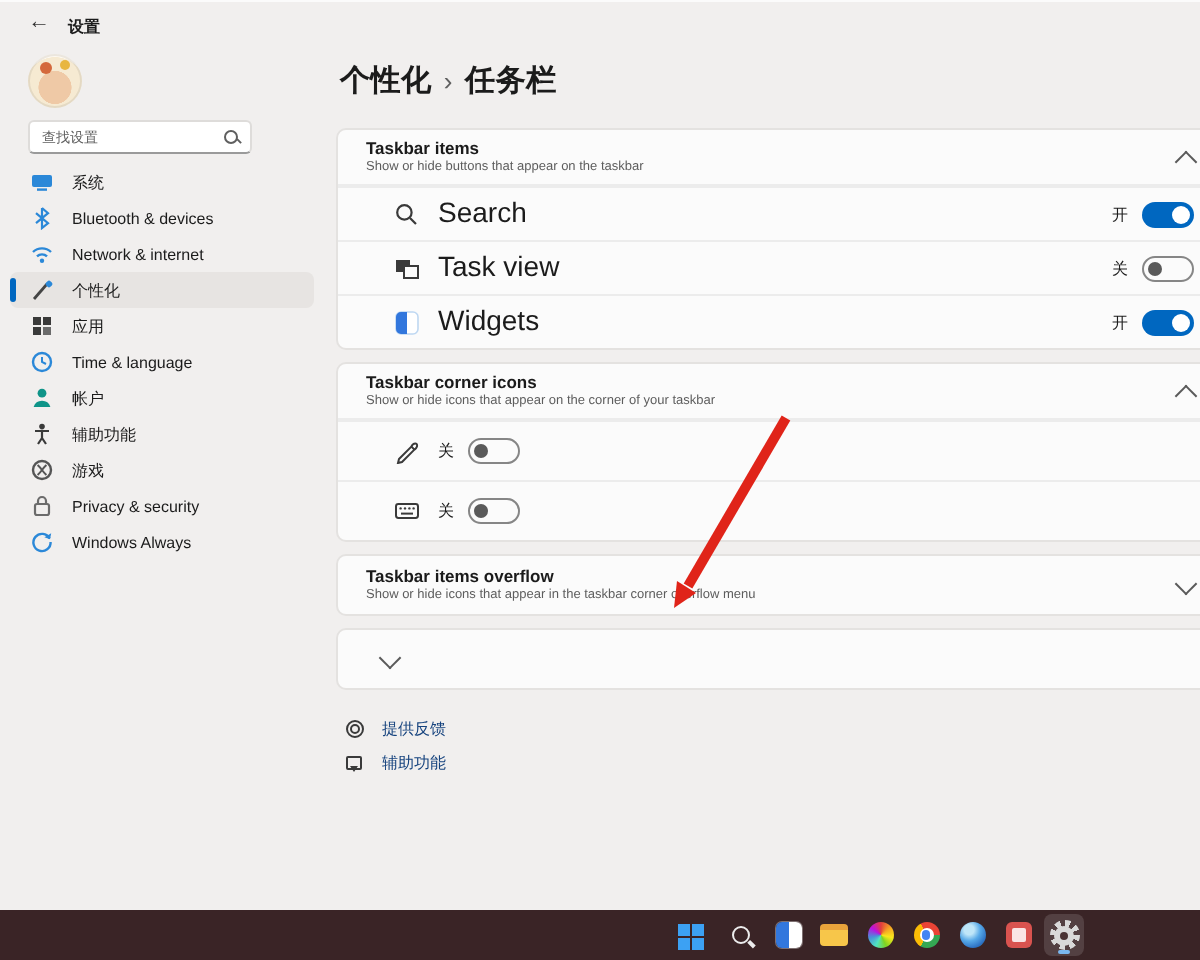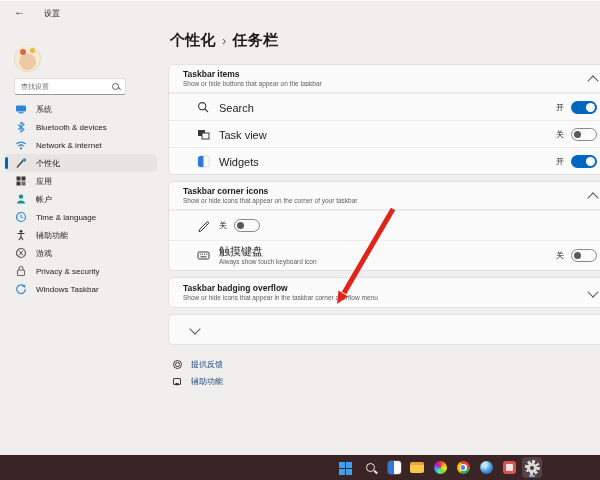--- a/index.html
+++ b/index.html
@@ -4,23 +4,23 @@
 <style>
   html,body{margin:0;padding:0}
   body{
     width:600px;height:480px;overflow:hidden;position:relative;
     background:#f1efee;font-family:"Liberation Sans","DejaVu Sans",sans-serif;
     color:#1b1b1b;-webkit-font-smoothing:antialiased;
   }
   
   .titlebar{position:absolute;left:0;top:0;width:100%;height:22px;border-top:1px solid #fbfbfb}
   .back-btn{position:absolute;left:14px;top:4px;font-size:11px;color:#333;cursor:default}
-  .win-title{position:absolute;left:44px;top:7px;font-size:8px;font-weight:400;color:#1b1b1b}
-  
-  .sidebar{position:absolute;left:0;top:40px;width:162px;bottom:25px}
+  .win-title{position:absolute;left:34px;top:7px;font-size:8px;font-weight:700;color:#1b1b1b}
+  
+  .sidebar{position:absolute;left:0;top:22px;width:162px;bottom:25px}
   .avatar{position:absolute;left:14px;top:5px;width:27px;height:27px;border-radius:50%;
     background:radial-gradient(circle at 50% 62%,#efc9a6 0 38%,#f6ead2 39% 70%,#fdf8ef 71%);
     box-shadow:inset 0 0 0 1px rgba(0,0,0,.07);}
   .avatar::before{content:"";position:absolute;left:6px;top:4px;width:6px;height:6px;border-radius:50%;background:#d4693c}
   .avatar::after{content:"";position:absolute;right:6px;top:3px;width:5px;height:5px;border-radius:50%;background:#e8b63f}
   .search-box{position:absolute;left:14px;top:38px;width:110px;height:15px;background:#fff;
     border:1px solid #dedcda;border-bottom:1px solid #9a9a9a;border-radius:3px;display:flex;align-items:center}
   .search-box .ph{flex:1;padding-left:6px;font-size:7px;color:#5f5f5f}
   .mag{position:relative;width:8px;height:8px;margin-right:5px;flex:0 0 auto}
   .mag::before{content:"";position:absolute;left:0;top:0;width:5px;height:5px;border:1px solid #5f5f5f;border-radius:50%}
@@ -38,21 +38,21 @@
   .card{background:#fbfbfb;border:1px solid #e4e2e0;border-radius:5px;margin-bottom:6px;overflow:hidden}
   .exp-head{display:flex;align-items:center;height:27px;padding:0 12px 0 14px;border-bottom:1px solid #ececec}
   .exp-head .tcol{flex:1;line-height:1.25}
   .t1{font-size:8.5px;font-weight:700;color:#1b1b1b}
   .t2{font-size:6.5px;color:#5d5d5d}
   .row{display:flex;align-items:center;height:26px;padding:0 12px 0 28px;border-top:1px solid #ececec}
   .row:first-of-type{border-top:none}
   .row.tall{height:29px}
   .ricon{width:13px;height:13px;margin-right:9px;flex:0 0 auto;display:flex;align-items:center;justify-content:center}
   .rtext{flex:1;line-height:1.3}
-  .rlabel{font-size:11px;color:#1b1b1b}
+  .rlabel{font-size:14px;color:#1b1b1b}
   .rsub{font-size:6.5px;color:#5d5d5d}
   .state{font-size:8px;color:#1b1b1b;margin-right:7px}
   .toggle{position:relative;width:26px;height:13px;border-radius:8px;flex:0 0 auto}
   .toggle.on{background:#0067c0}
   .toggle.on .knob{position:absolute;right:2px;top:2px;width:9px;height:9px;border-radius:50%;background:#fff}
   .toggle.off{border:1px solid #868686;width:24px;height:11px}
   .toggle.off .knob{position:absolute;left:2px;top:2px;width:7px;height:7px;border-radius:50%;background:#5a5a5a}
   .chev{width:7px;height:7px;border-right:1.3px solid #5a5a5a;border-bottom:1.3px solid #5a5a5a;flex:0 0 auto;margin-left:8px}
   .chev.up{transform:rotate(-135deg);margin-top:4px}
   .chev.down{transform:rotate(45deg);margin-top:-2px}
@@ -150,38 +150,38 @@
             <rect x="6.5" y="1.5" width="4" height="4" fill="#3a3a3a"></rect>
             <rect x="1.5" y="6.5" width="4" height="4" fill="#3a3a3a"></rect>
             <rect x="6.5" y="6.5" width="4" height="4" fill="#6b6b6b"></rect>
           </svg>
         </span>
       <span>应用</span>
     </div>
     <div class="nav-item">
       <span class="nicon">
           <svg width="12" height="12" viewBox="0 0 12 12">
+            <circle cx="6" cy="6" r="4.5" fill="none" stroke="#2b88d8" stroke-width="1.2"></circle>
+            <path d="M6 3.5 L6 6 L8 7" fill="none" stroke="#2b88d8" stroke-width="1"></path>
+          </svg>
+        </span>
+      <span>Time &amp; language</span>
+    </div>
+    <div class="nav-item">
+      <span class="nicon">
+          <svg width="12" height="12" viewBox="0 0 12 12">
             <circle cx="6" cy="3.6" r="2.2" fill="#0f9488"></circle>
             <path d="M1.8 10.5 A4.4 4.4 0 0 1 10.2 10.5 Z" fill="#0f9488"></path>
           </svg>
         </span>
       <span>帐户</span>
     </div>
     <div class="nav-item">
       <span class="nicon">
           <svg width="12" height="12" viewBox="0 0 12 12">
-            <circle cx="6" cy="6" r="4.5" fill="none" stroke="#2b88d8" stroke-width="1.2"></circle>
-            <path d="M6 3.5 L6 6 L8 7" fill="none" stroke="#2b88d8" stroke-width="1"></path>
-          </svg>
-        </span>
-      <span>Time &amp; language</span>
-    </div>
-    <div class="nav-item">
-      <span class="nicon">
-          <svg width="12" height="12" viewBox="0 0 12 12">
             <circle cx="6" cy="2.3" r="1.4" fill="#3a3a3a"></circle>
             <path d="M2.5 4.5 L9.5 4.5 M6 4.5 L6 8 M6 8 L4 11 M6 8 L8 11" stroke="#3a3a3a" stroke-width="1.1" fill="none"></path>
           </svg>
         </span>
       <span>辅助功能</span>
     </div>
     <div class="nav-item">
       <span class="nicon">
           <svg width="12" height="12" viewBox="0 0 12 12">
             <circle cx="6" cy="6" r="4.5" fill="none" stroke="#555" stroke-width="1.2"></circle>
@@ -199,21 +199,21 @@
         </span>
       <span>Privacy &amp; security</span>
     </div>
     <div class="nav-item">
       <span class="nicon">
           <svg width="12" height="12" viewBox="0 0 12 12">
             <path d="M9.8 4.2 A4.3 4.3 0 1 0 10.3 6" fill="none" stroke="#2b88d8" stroke-width="1.2"></path>
             <path d="M10.6 1.6 L10 4.6 L7.2 3.6 Z" fill="#2b88d8"></path>
           </svg>
         </span>
-      <span>Windows Taskbar</span>
+      <span>Windows Always</span>
     </div>
   </div>
 </div>
 
 <div class="page-title">
   <span>个性化</span><span class="sep">›</span><span>任务栏</span>
 </div>
 
 <div class="content">
 
@@ -290,35 +290,31 @@
       <span class="ricon">
           <svg width="13" height="13" viewBox="0 0 13 13">
             <rect x="1" y="3" width="11" height="7" rx="1.2" fill="none" stroke="#3a3a3a" stroke-width="1"></rect>
             <path d="M3.5 7.8 L9.5 7.8" stroke="#3a3a3a" stroke-width="1"></path>
             <circle cx="3.3" cy="5.2" r=".6" fill="#3a3a3a"></circle>
             <circle cx="5.5" cy="5.2" r=".6" fill="#3a3a3a"></circle>
             <circle cx="7.7" cy="5.2" r=".6" fill="#3a3a3a"></circle>
             <circle cx="9.8" cy="5.2" r=".6" fill="#3a3a3a"></circle>
           </svg>
         </span>
-      <div class="rtext">
-        <div class="rlabel">触摸键盘</div>
-        <div class="rsub">Always show touch keyboard icon</div>
-      </div>
       <span class="state">关</span>
       <div class="toggle off">
           <span class="knob"></span>
         </div>
     </div>
   </div>
 
   <div class="card">
     <div class="plain">
       <div class="tcol">
-        <div class="t1">Taskbar badging overflow</div>
+        <div class="t1">Taskbar items overflow</div>
         <div class="t2">Show or hide icons that appear in the taskbar corner overflow menu</div>
       </div>
       <span class="chev down"></span>
     </div>
   </div>
 
   <div class="card">
     <div class="plain">
       <span class="chev down"></span>
     </div>

